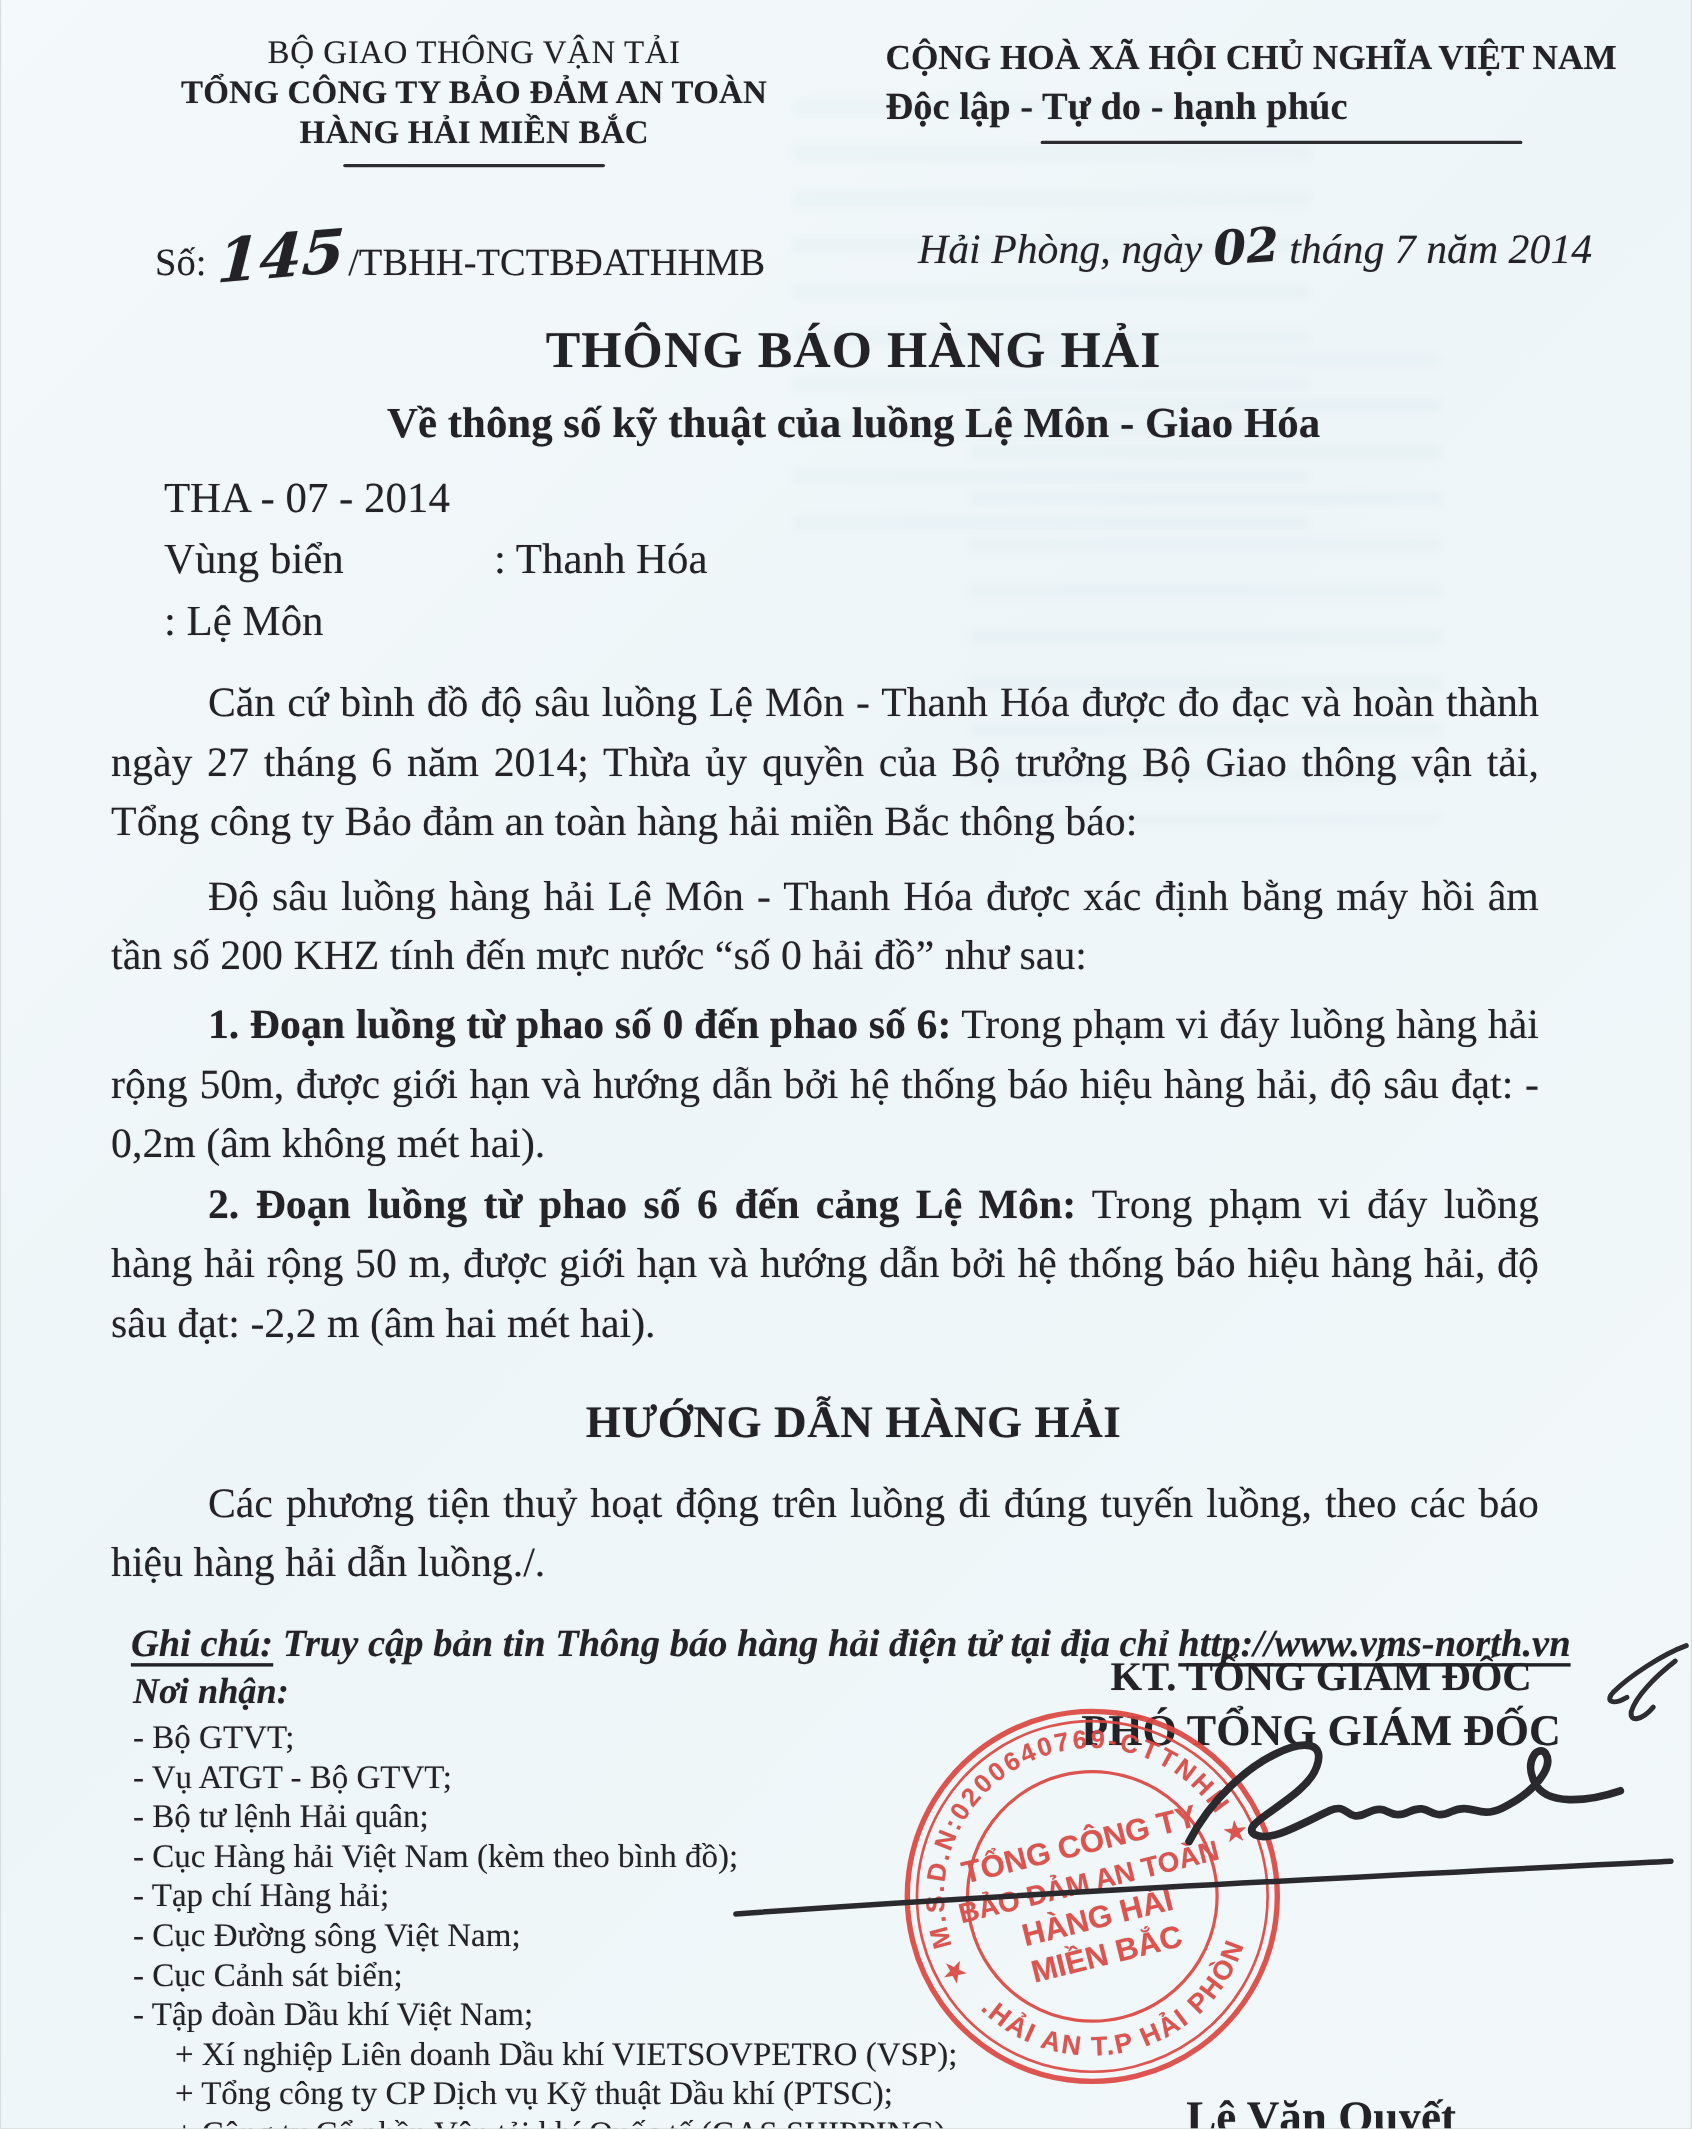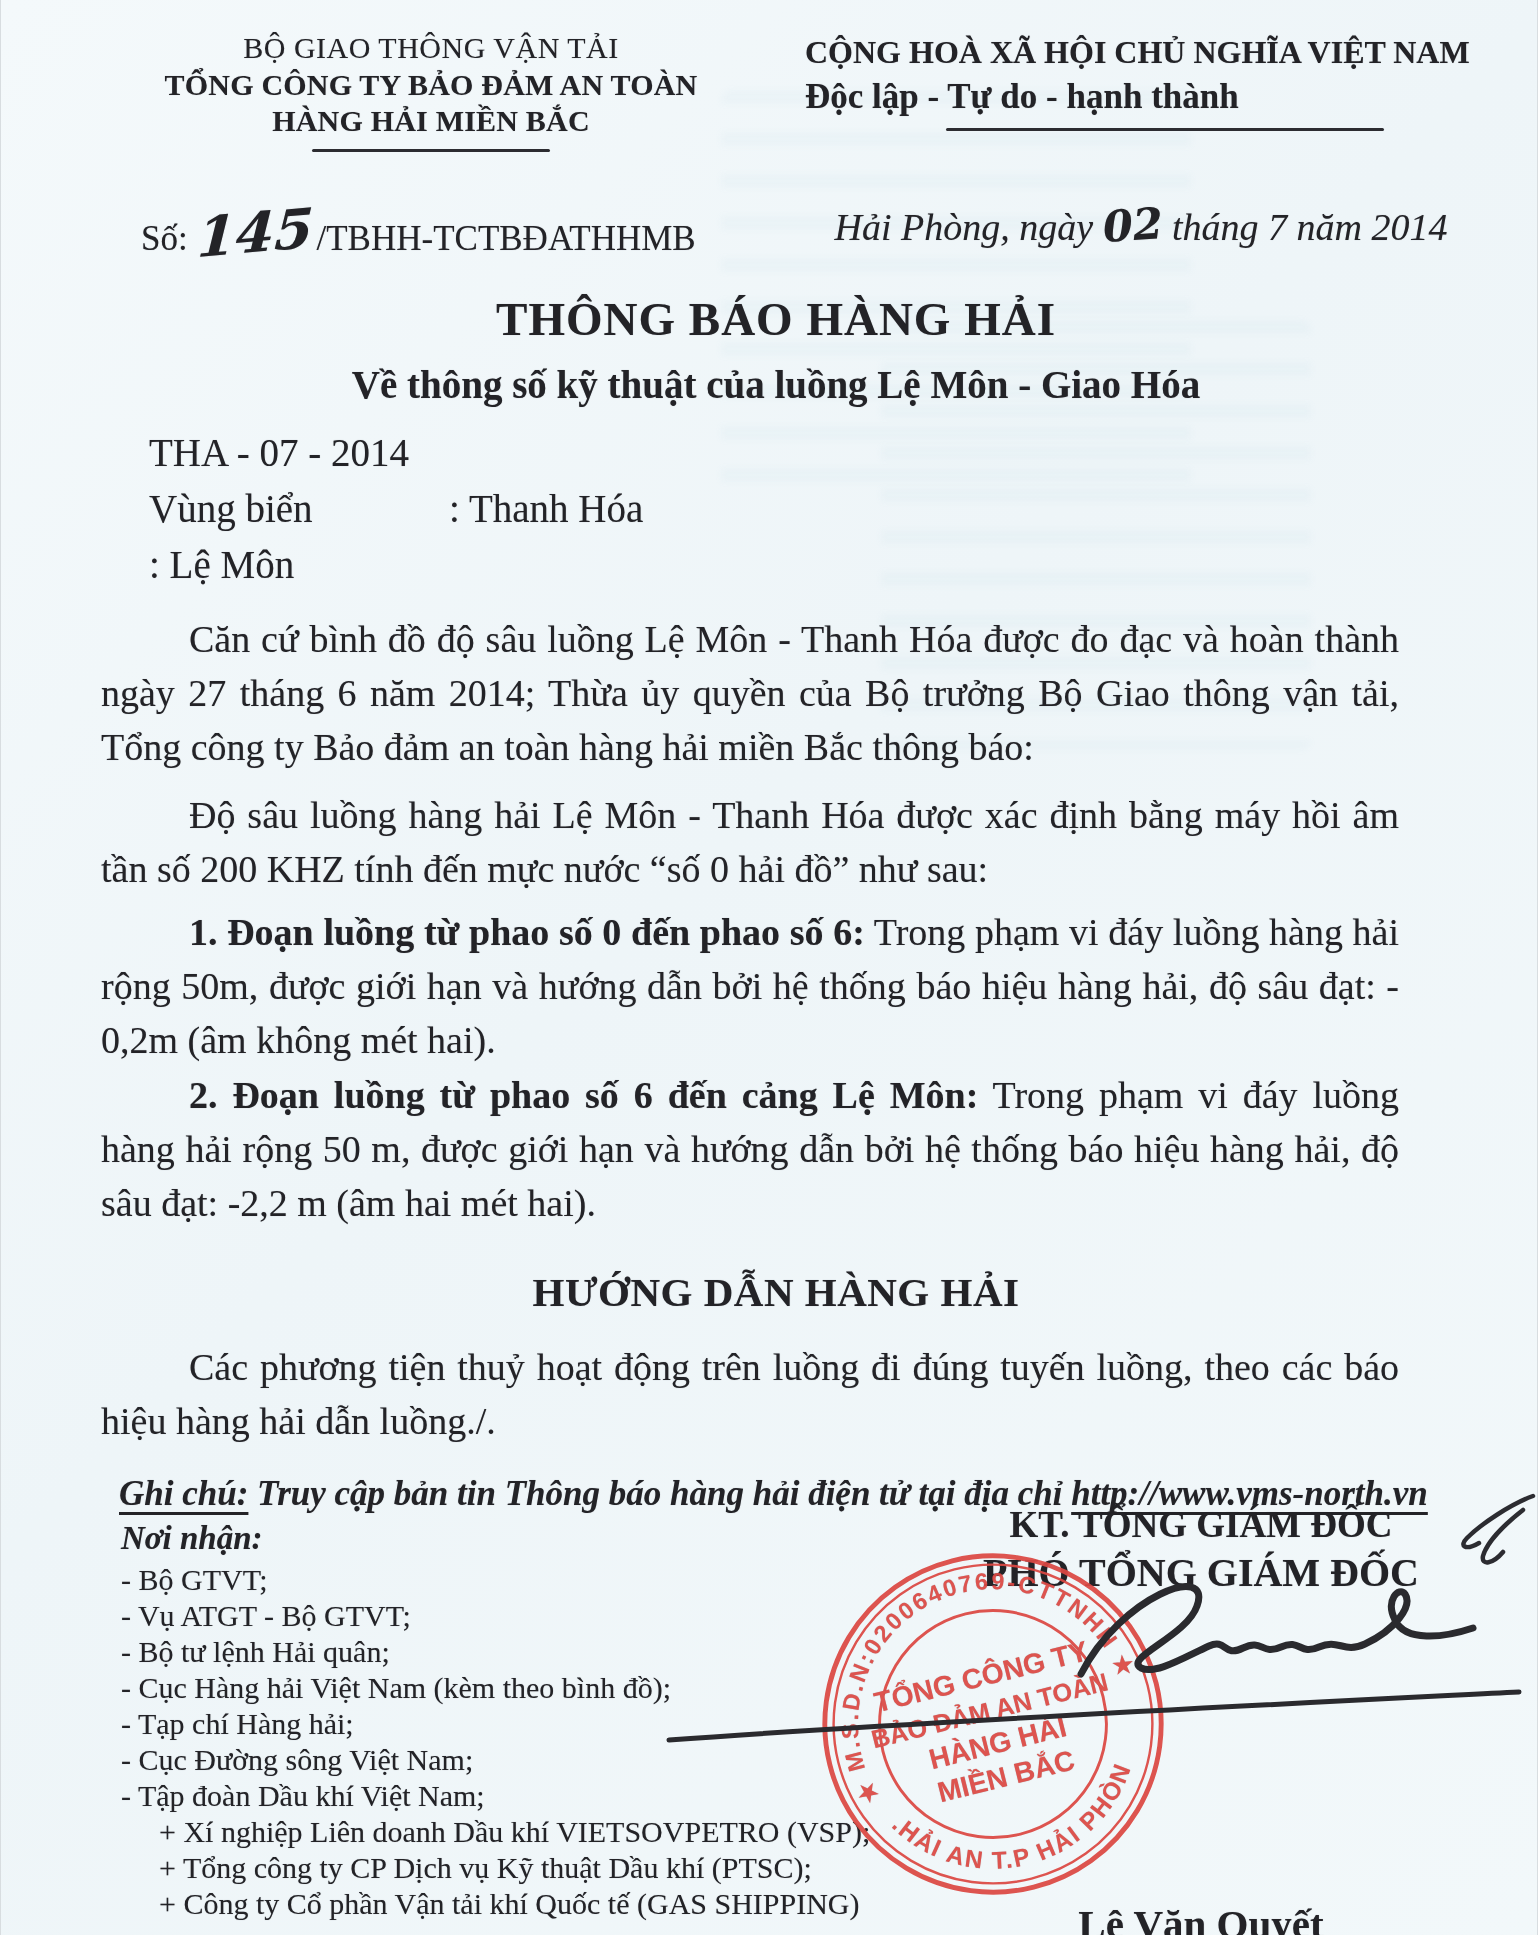--- a/index.html
+++ b/index.html
@@ -68,21 +68,21 @@
 
   <div class="abs hdr-left">
     <div class="l1">BỘ GIAO THÔNG VẬN TẢI</div>
     <div class="l2">TỔNG CÔNG TY BẢO ĐẢM AN TOÀN</div>
     <div class="l3">HÀNG HẢI MIỀN BẮC</div>
     <div class="rule"></div>
   </div>
 
   <div class="abs hdr-right">
     <div class="l1">CỘNG HOÀ XÃ HỘI CHỦ NGHĨA VIỆT NAM</div>
-    <div class="l2">Độc lập - Tự do - hạnh thành</div>
+    <div class="l2">Độc lập - Tự do - hạnh phúc</div>
     <div class="rule"></div>
   </div>
 
   <div class="abs so-line">
     <span>Số:</span><span class="hand so-num">145</span><span>/TBHH-TCTBĐATHHMB</span>
   </div>
 
   <div class="abs date-line">
     <span>Hải Phòng, ngày</span>
     <span class="hand date-day">02</span>
@@ -130,20 +130,21 @@
   </div>
 
   <div class="abs recipients">
     <div class="label">Nơi nhận:</div>
     <div class="item">- Bộ GTVT;</div>
     <div class="item">- Vụ ATGT - Bộ GTVT;</div>
     <div class="item">- Bộ tư lệnh Hải quân;</div>
     <div class="item">- Cục Hàng hải Việt Nam (kèm theo bình đồ);</div>
     <div class="item">- Tạp chí Hàng hải;</div>
     <div class="item">- Cục Đường sông Việt Nam;</div>
+    <div class="item">- Cục Cảnh sát biển;</div>
     <div class="item">- Tập đoàn Dầu khí Việt Nam;</div>
     <div class="item sub">+ Xí nghiệp Liên doanh Dầu khí VIETSOVPETRO (VSP);</div>
     <div class="item sub">+ Tổng công ty CP Dịch vụ Kỹ thuật Dầu khí (PTSC);</div>
     <div class="item sub">+ Công ty Cổ phần Vận tải khí Quốc tế (GAS SHIPPING)</div>
   </div>
 
   <svg class="abs stamp" viewBox="0 0 360 360">
     <g stroke="#dc4843" fill="none">
       <circle cx="180" cy="180" r="172" stroke-width="5"></circle>
       <circle cx="180" cy="180" r="163" stroke-width="2.5"></circle>

